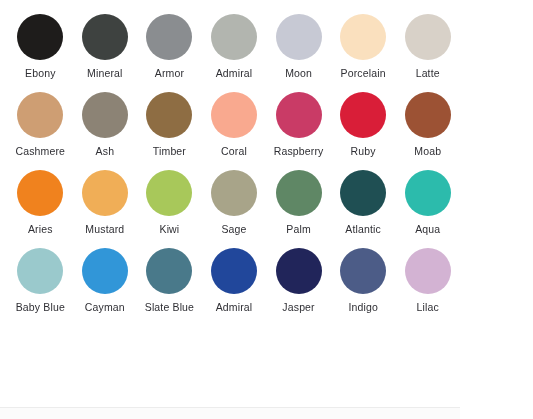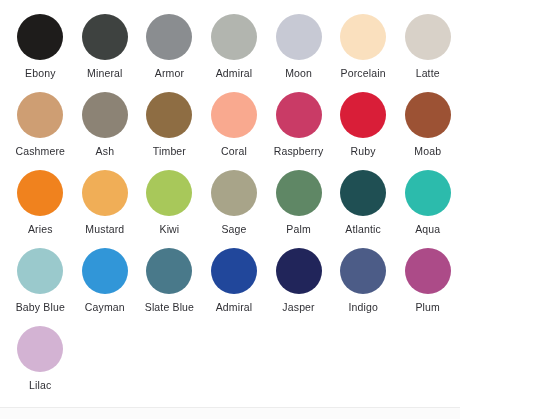--- a/index.html
+++ b/index.html
@@ -178,23 +178,19 @@
       </div>
       <div class="swatch-cell">
         <span class="swatch-dot" style="background-color: rgb(33, 37, 90);"></span>
         <span class="swatch-label">Jasper</span>
       </div>
       <div class="swatch-cell">
         <span class="swatch-dot" style="background-color: rgb(76, 92, 135);"></span>
         <span class="swatch-label">Indigo</span>
       </div>
       <div class="swatch-cell">
-        <span class="swatch-dot" style="background-color: rgb(172, 75, 136);"></span>
-        <span class="swatch-label">Plum</span>
-      </div>
-      <div class="swatch-cell">
         <span class="swatch-dot" style="background-color: rgb(211, 179, 211);"></span>
         <span class="swatch-label">Lilac</span>
       </div>
     </div>
   <div id="bottom-divider"></div>
   <div id="bottom-strip"></div>
 </div>
 
 </body></html>

